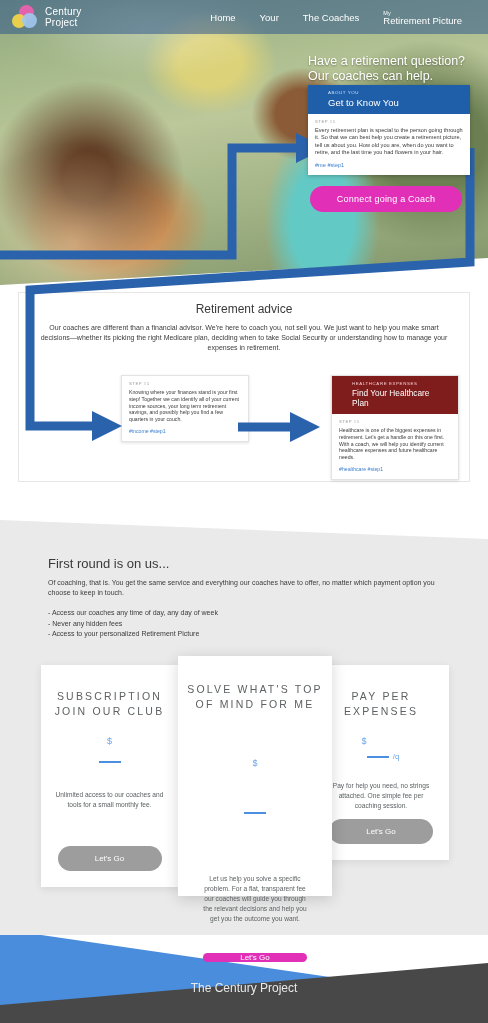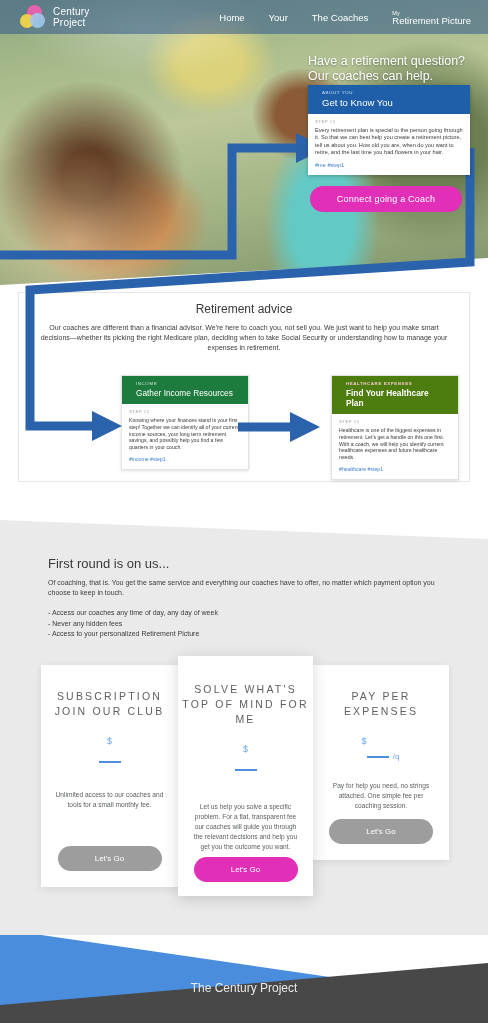--- a/index.html
+++ b/index.html
@@ -36,43 +36,43 @@
       radial-gradient(ellipse 180px 70px at 30% 10%, rgba(255,255,255,.28), rgba(255,255,255,0) 70%),
       radial-gradient(ellipse 150px 140px at 15% 85%, rgba(245,215,170,.55), rgba(245,215,170,0) 70%);
   }
 
   
   .navbar {
     position:absolute; left:0; top:0; width:488px; height:34px; z-index:40;
     background:rgba(42,82,140,.52);
     display:flex; align-items:center;
   }
-  .logo-wrap { display:flex; align-items:center; padding-left:20px; }
+  .logo-wrap { display:flex; align-items:center; padding-left:12px; }
   .logo-mark { position:relative; width:26px; height:24px; margin-right:7px; }
   .logo-mark span { position:absolute; border-radius:50%; opacity:.92; }
   .c-pink  { width:15px;height:15px; left:7px;  top:0;   background:#ef5fb0; }
   .c-yellow{ width:14px;height:14px; left:0;    top:9px; background:#f6d648; }
   .c-blue  { width:15px;height:15px; left:10px; top:8px; background:#9fc7ea; }
   .logo-text { color:#fff; font-size:10px; line-height:11px; letter-spacing:.2px; }
-  .nav-links { margin-left:auto; display:flex; align-items:center; gap:24px; padding-right:17px; }
+  .nav-links { margin-left:auto; display:flex; align-items:center; gap:24px; padding-right:26px; }
   .nav-link { color:#fff; font-size:9.5px; white-space:nowrap; }
   .nav-link.stacked { line-height:9px; }
   .nav-sup { display:block; font-size:5.5px; line-height:6px; }
 
   
   .hero-right { position:absolute; right:12px; top:54px; width:168px; z-index:30; }
   .hero-title {
     color:#fff; font-size:12.5px; line-height:15px; font-weight:400;
     text-shadow:0 1px 2px rgba(0,0,0,.35); margin-bottom:1px;
   }
   .info-card { background:#fff; box-shadow:0 1px 4px rgba(0,0,0,.25); width:162px; }
-  .card-head { padding:5px 14px 6px; }
+  .card-head { padding:5px 20px 6px; }
   .card-head.blue { background:#1f5fa9; }
   .card-head.green{ background:#1e7b3e; }
-  .card-head.red  { background:#4d7c0f;font-weight:bold; }
+  .card-head.red  { background:#7f1d1d; }
   .card-kicker { color:#cfe0f3; font-size:4.4px; letter-spacing:.6px; text-transform:uppercase; line-height:6px; }
   .card-head.green .card-kicker{ color:#cbe8d3; }
   .card-head.red   .card-kicker{ color:#f8cbce; }
   .card-title { color:#fff; font-size:9.5px; line-height:11px; margin-top:1px; }
   .card-body { padding:5px 7px 7px; }
   .card-step { color:#9a9a9a; font-size:4.3px; letter-spacing:.5px; text-transform:uppercase; margin-bottom:3px; }
   .card-text { font-size:5.6px; line-height:7.4px; color:#3b3b3b; }
   .card-tags { margin-top:5px; font-size:5.6px; color:#3f82d0; }
 
   .cta-btn {
@@ -112,21 +112,21 @@
   .pricing-title { font-size:13px; color:#3a3a3a; font-weight:400; }
   .pricing-sub { margin-top:7px; font-size:7px; line-height:10px; color:#3b3b3b; }
   .pricing-list { margin-top:10px; font-size:7px; line-height:10.5px; color:#3b3b3b; }
 
   .plans { position:absolute; left:0; top:665px; width:488px; height:250px; z-index:14; }
   .plan {
     position:absolute; background:#fff; box-shadow:0 2px 8px rgba(0,0,0,.09);
     display:flex; flex-direction:column; align-items:center;
   }
   .plan-a { left:41px;  top:0;   width:137px; height:222px; }
-  .plan-b { left:178px; top:-9px; width:135px; height:240px; z-index:3; box-shadow:0 3px 14px rgba(0,0,0,.16); }
+  .plan-b { left:178px; top:-9px; width:154px; height:240px; z-index:3; box-shadow:0 3px 14px rgba(0,0,0,.16);gap:29px; }
   .plan-c { left:313px; top:0;   width:136px; height:195px; }
   .plan-name {
     margin-top:24px; text-align:center; color:#5d6163;
     font-size:10.5px; letter-spacing:2.2px; line-height:15px; font-weight:400;
   }
   .plan-b .plan-name { margin-top:26px; }
   .price-row { margin-top:18px; display:flex; align-items:flex-end; justify-content:center; width:100%; }
   .price-sym { color:#6ba4e8; font-size:9px; line-height:9px; }
   .price-blank { display:inline-block; width:22px; height:2px; background:#4c8fe0; margin:0 4px 3px; }
   .price-unit { color:#6ba4e8; font-size:8px; line-height:9px; }
@@ -220,24 +220,20 @@
     </div>
 
     <button class="cta-btn">Connect going a Coach</button>
   </div>
 
   <div class="advice">
     <div class="advice-title">Retirement advice</div>
     <div class="advice-text">Our coaches are different than a financial advisor. We're here to coach you, not sell you. We just want to help you make smart decisions—whether its picking the right Medicare plan, deciding when to take Social Security or understanding how to manage your expenses in retirement.</div>
 
     <div class="step-card income">
-      <div class="card-head green">
-        <div class="card-kicker">INCOME</div>
-        <div class="card-title">Gather Income Resources</div>
-      </div>
       <div class="card-body">
         <div class="card-step">STEP #1</div>
         <div class="card-text">Knowing where your finances stand is your first step! Together we can identify all of your current income sources, your long term retirement savings, and possibly help you find a few quarters in your couch.</div>
         <div class="card-tags">#income #step1</div>
       </div>
     </div>
 
     <div class="step-card health">
       <div class="card-head red">
         <div class="card-kicker">HEALTHCARE EXPENSES</div>

